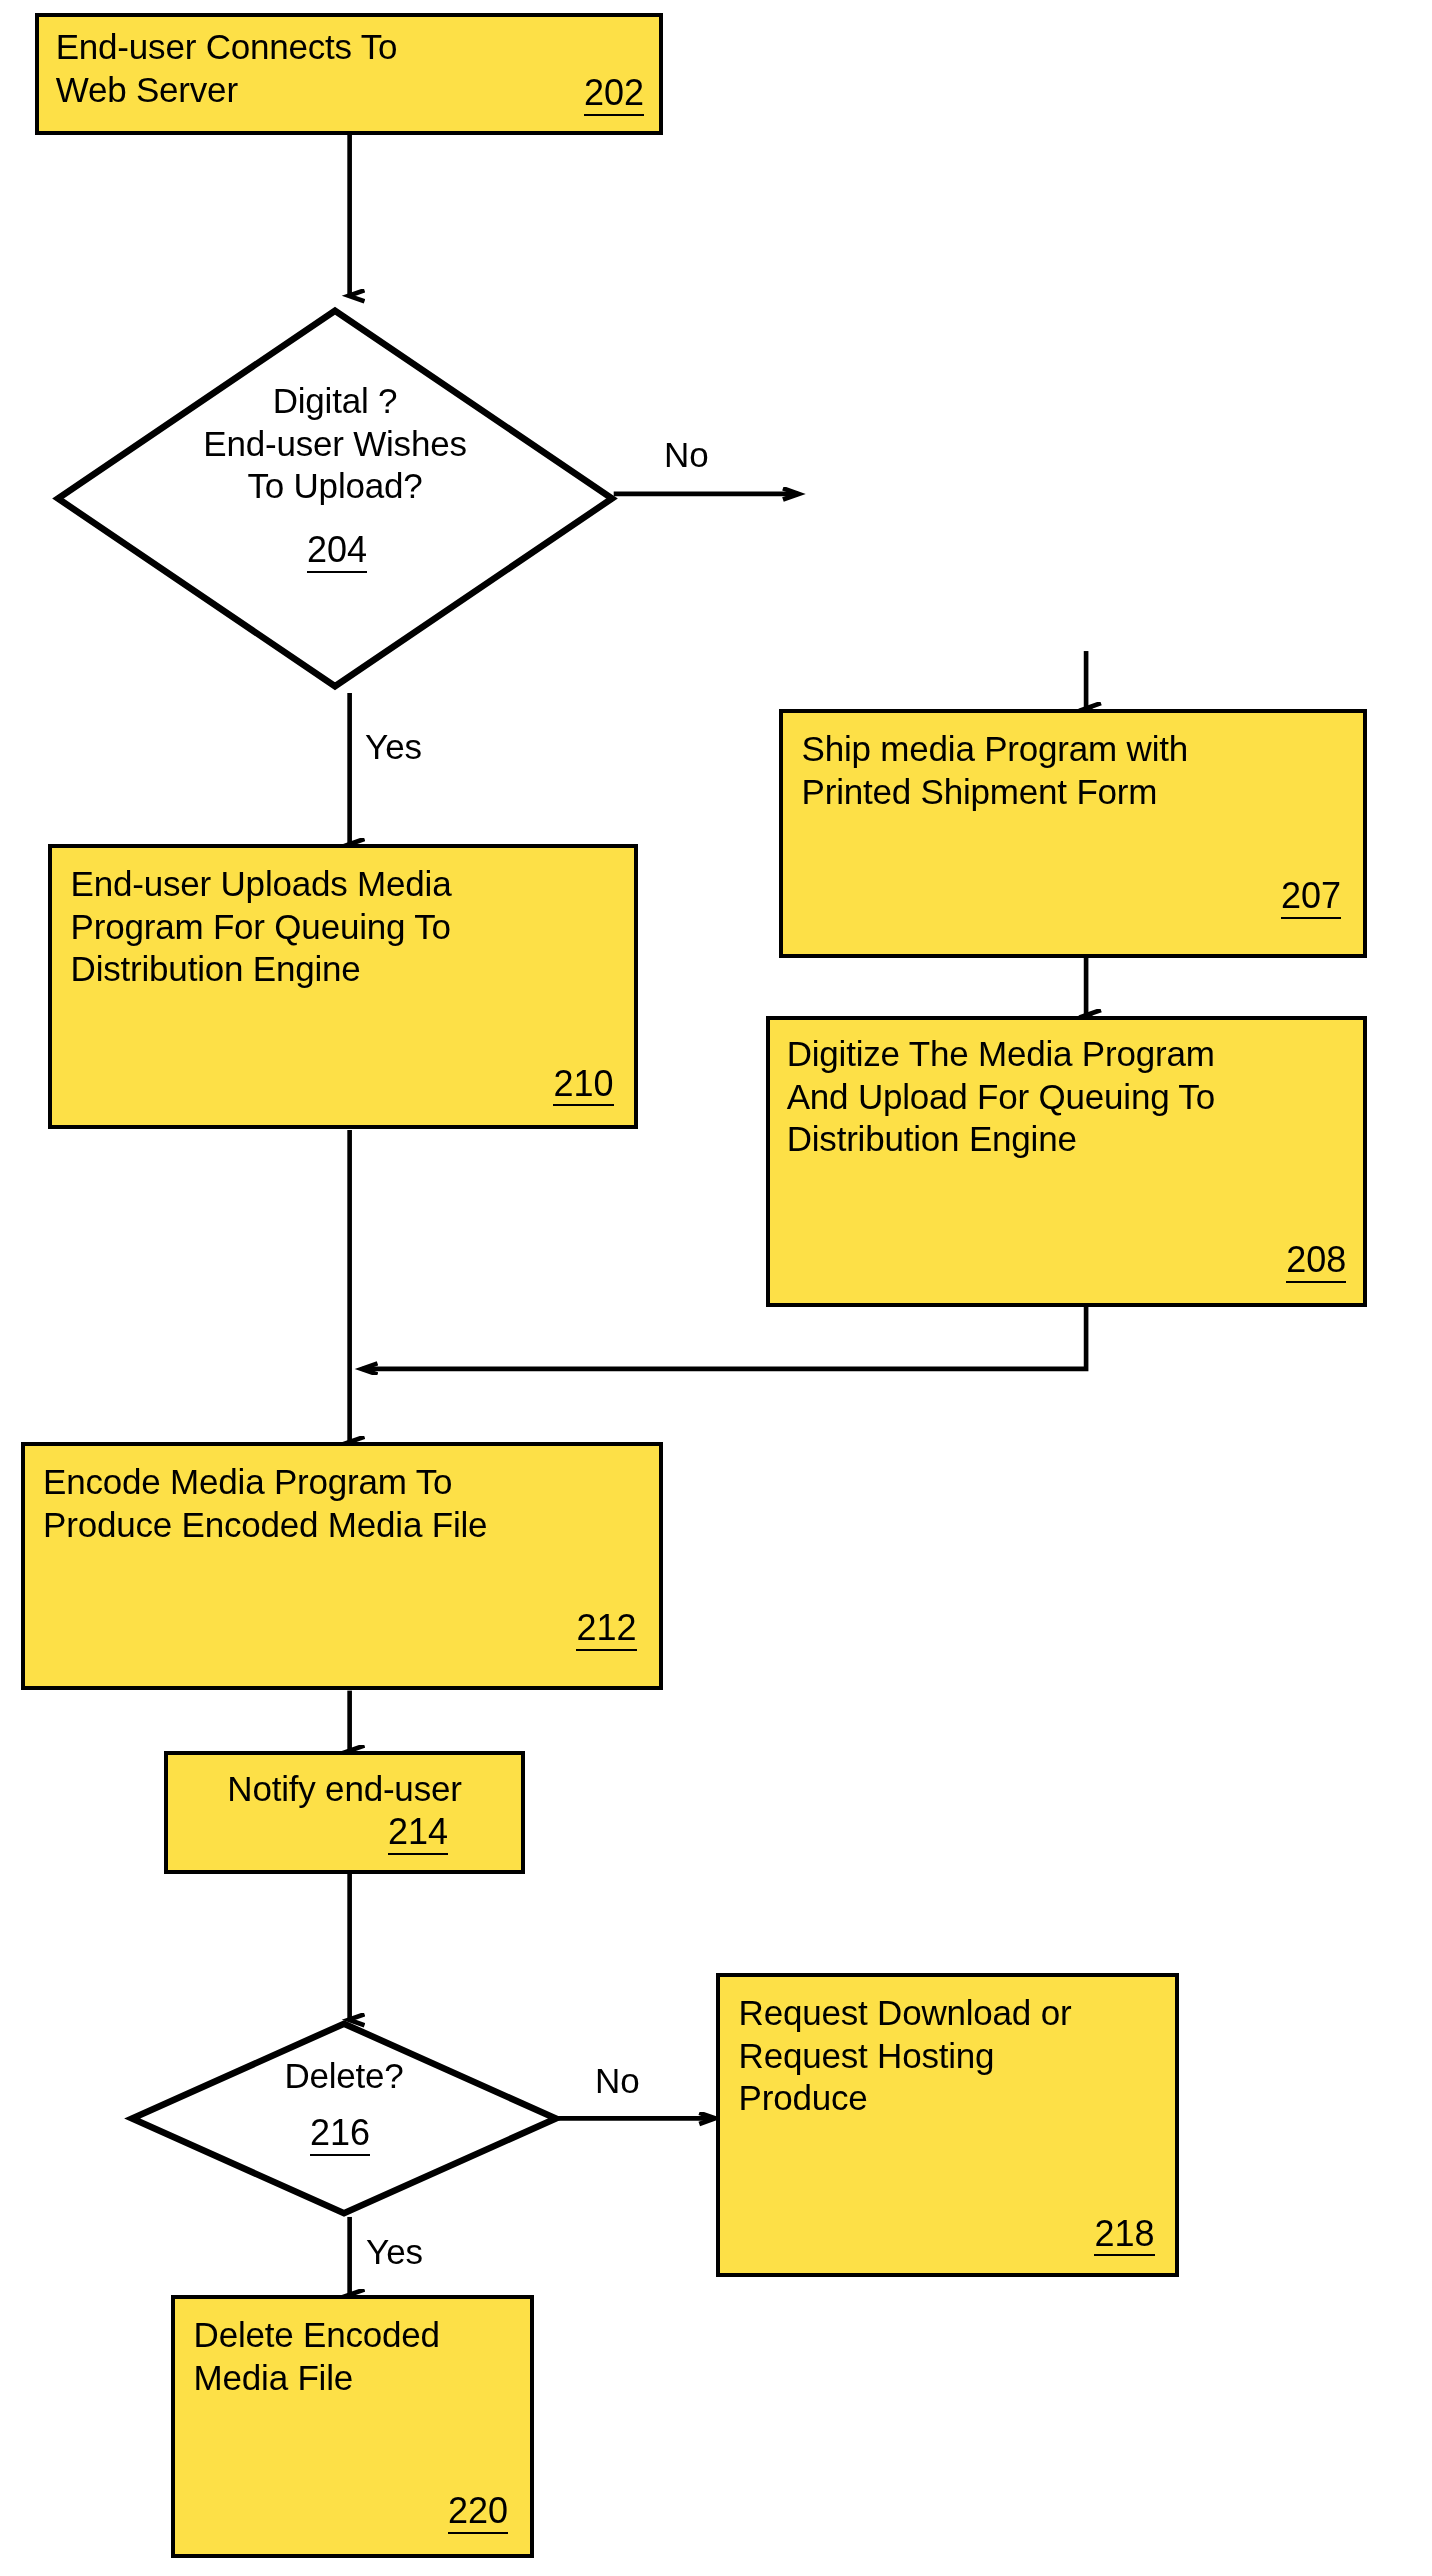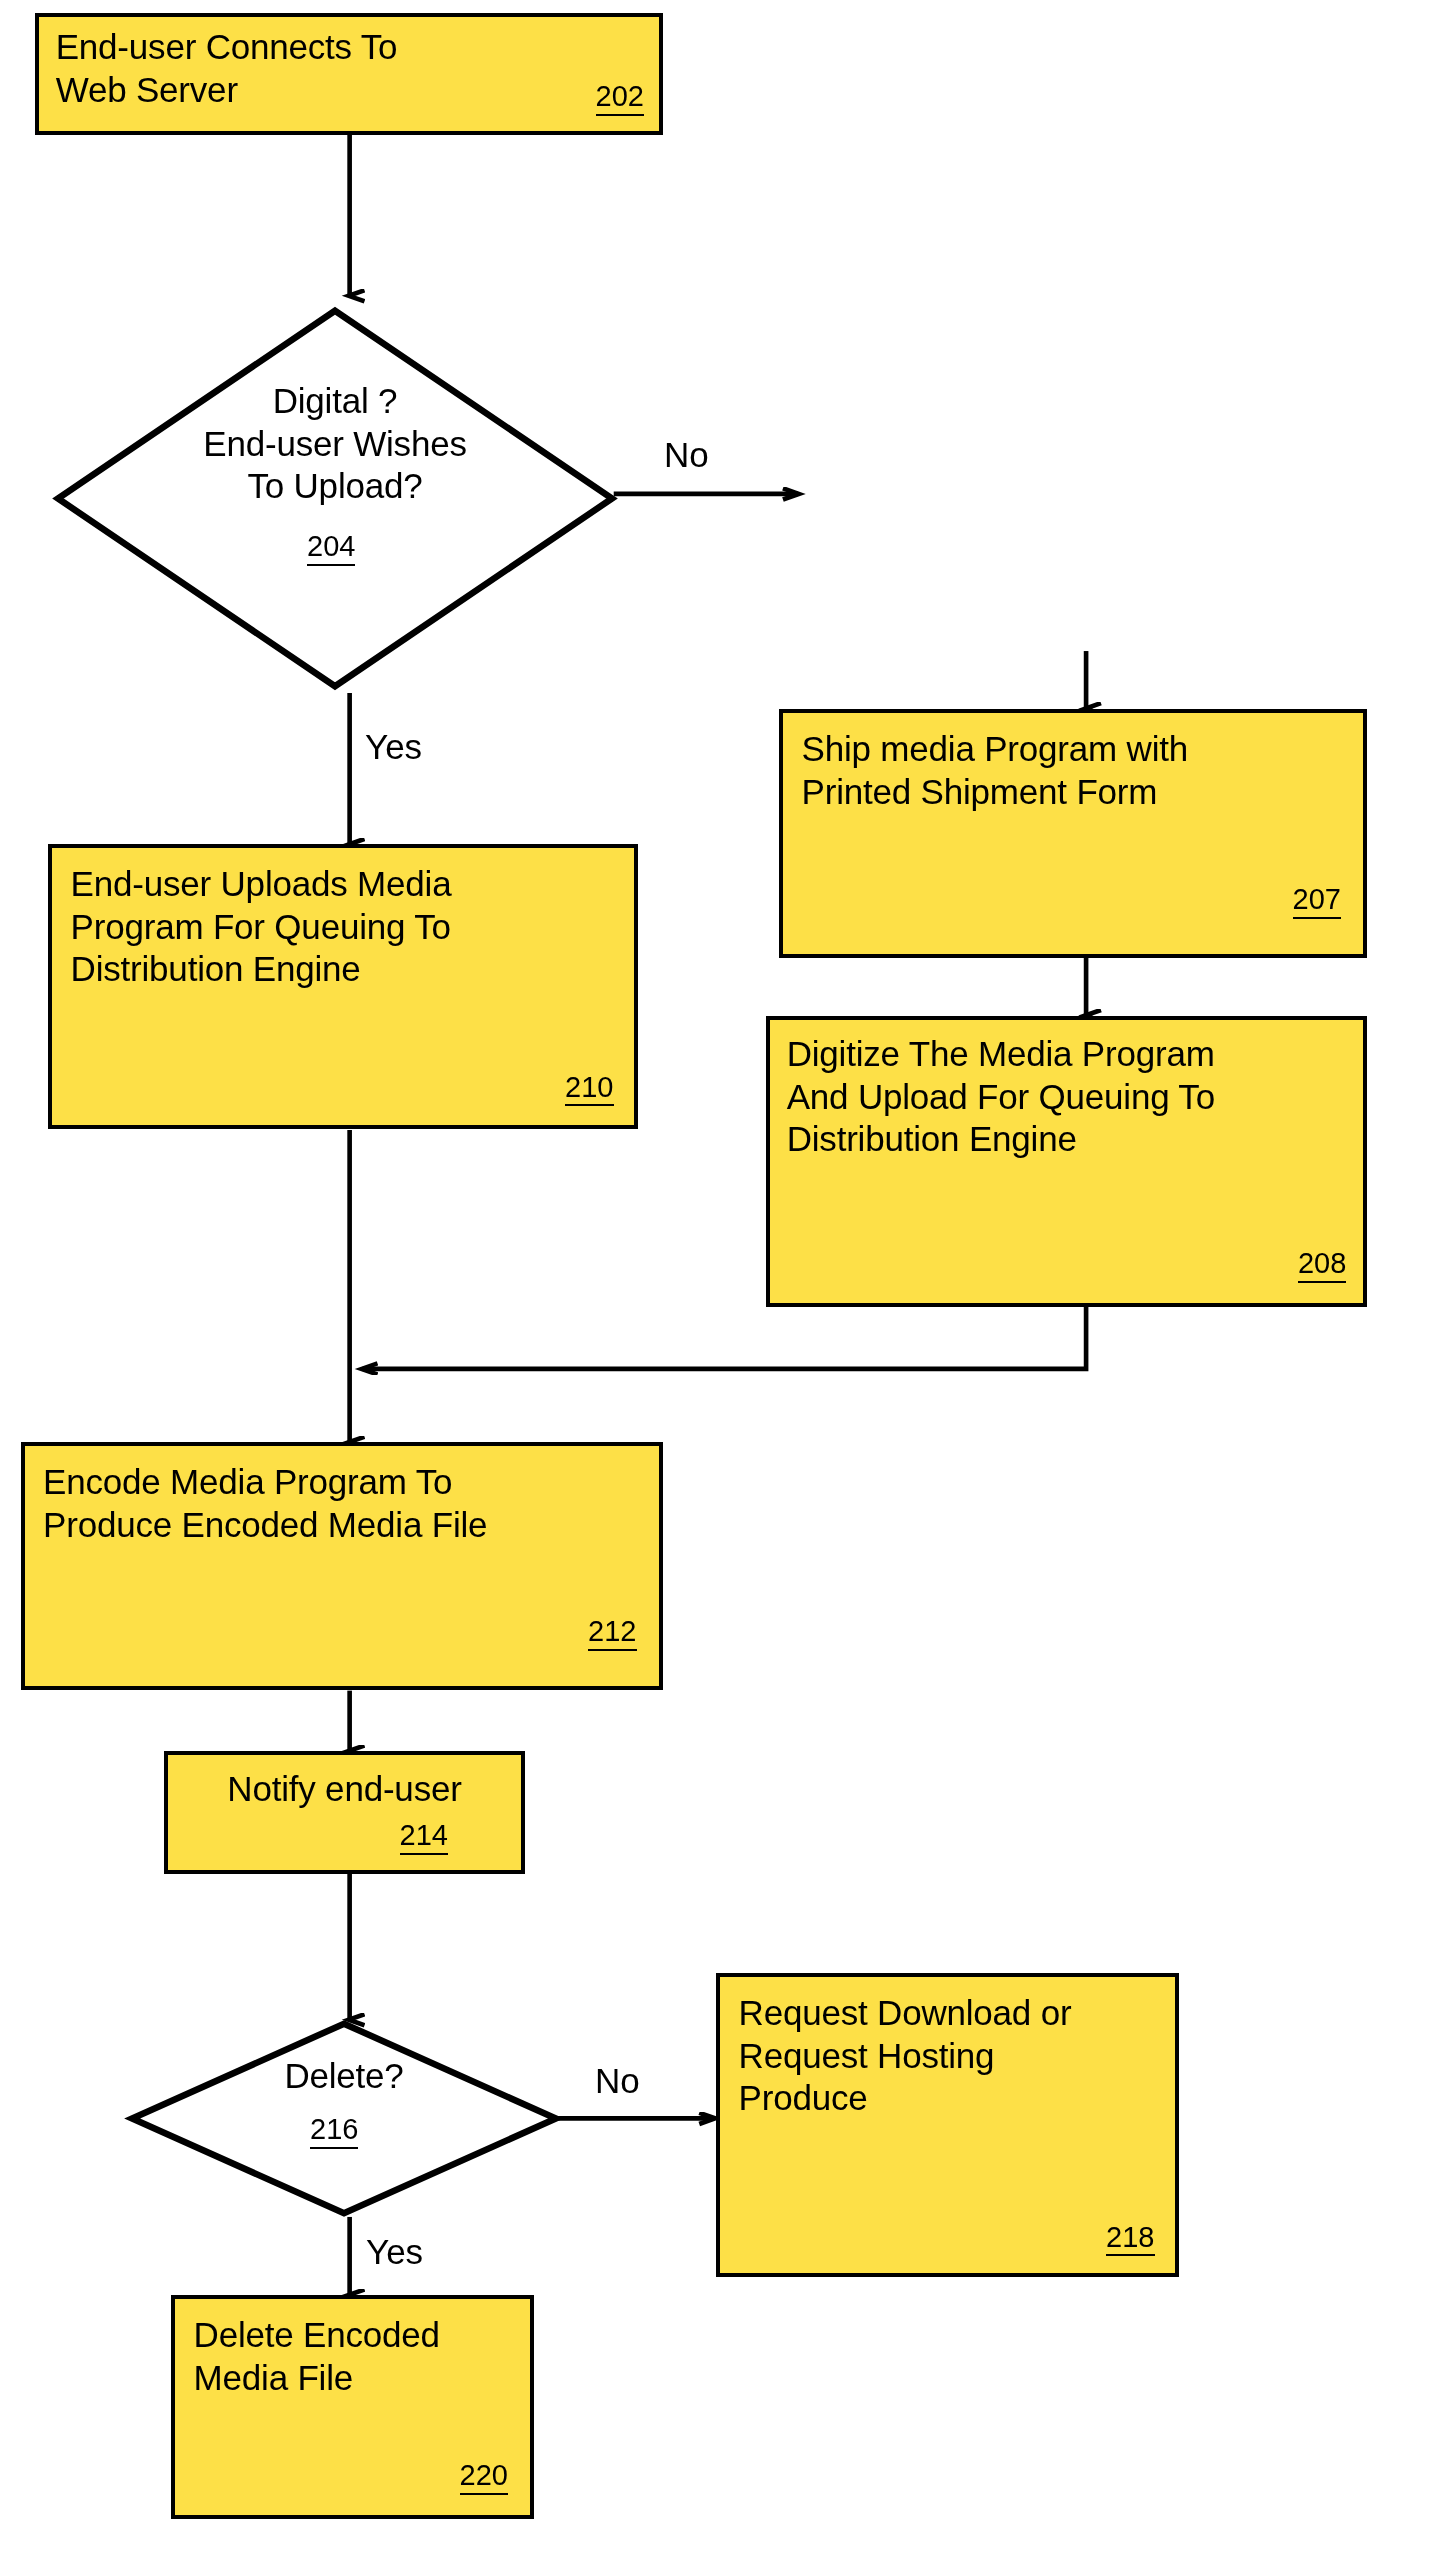--- a/index.html
+++ b/index.html
@@ -40,21 +40,21 @@
   }
   .line {
     display: block;
     font-size: 35px;
     line-height: 1.22;
     letter-spacing: -0.2px;
     white-space: nowrap;
   }
   .refnum {
     position: absolute;
-    font-size: 29px;
+    font-size: 36px;
     line-height: 1;
     letter-spacing: 0px;
   }
   .refnum.ul {
     border-bottom: 2.8px solid #000000;
     padding-bottom: 2.8px;
   }
 
   
   .diamond-wrap {
@@ -227,21 +227,21 @@
 
   <div class="node box" style="left:716px; top:1973px; width:463px; height:304px;">
     <div class="box-inner" style="left:18.6px; top:15px;">
       <span class="line">Request Download or</span>
       <span class="line">Request Hosting</span>
       <span class="line">Produce</span>
     </div>
     <div class="refnum ul" style="right:20.5px; bottom:16.7px;">218</div>
   </div>
 
-  <div class="node box" style="left:171px; top:2295px; width:363px; height:224px;">
+  <div class="node box" style="left:171px; top:2295px; width:363px; height:263px;">
     <div class="box-inner" style="left:18.6px; top:15px;">
       <span class="line">Delete Encoded</span>
       <span class="line">Media File</span>
     </div>
     <div class="refnum ul" style="right:22px; bottom:20.5px;">220</div>
   </div>
 
 </div>
 
 

